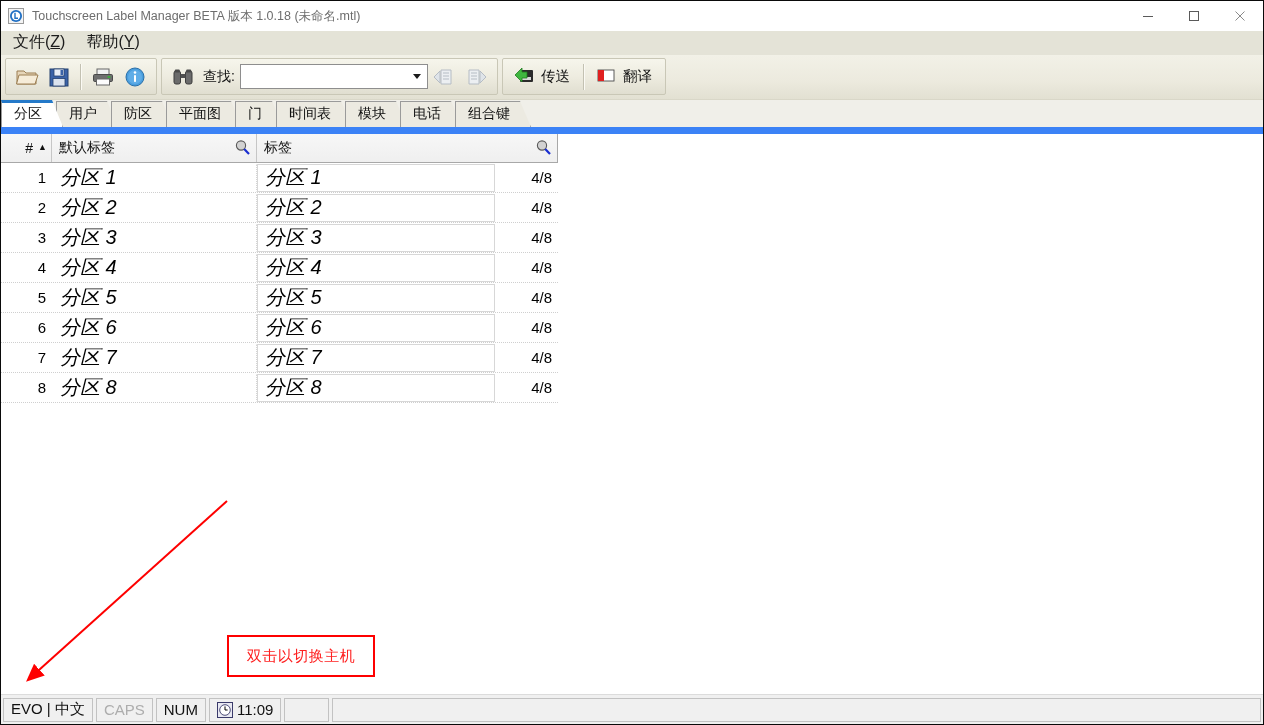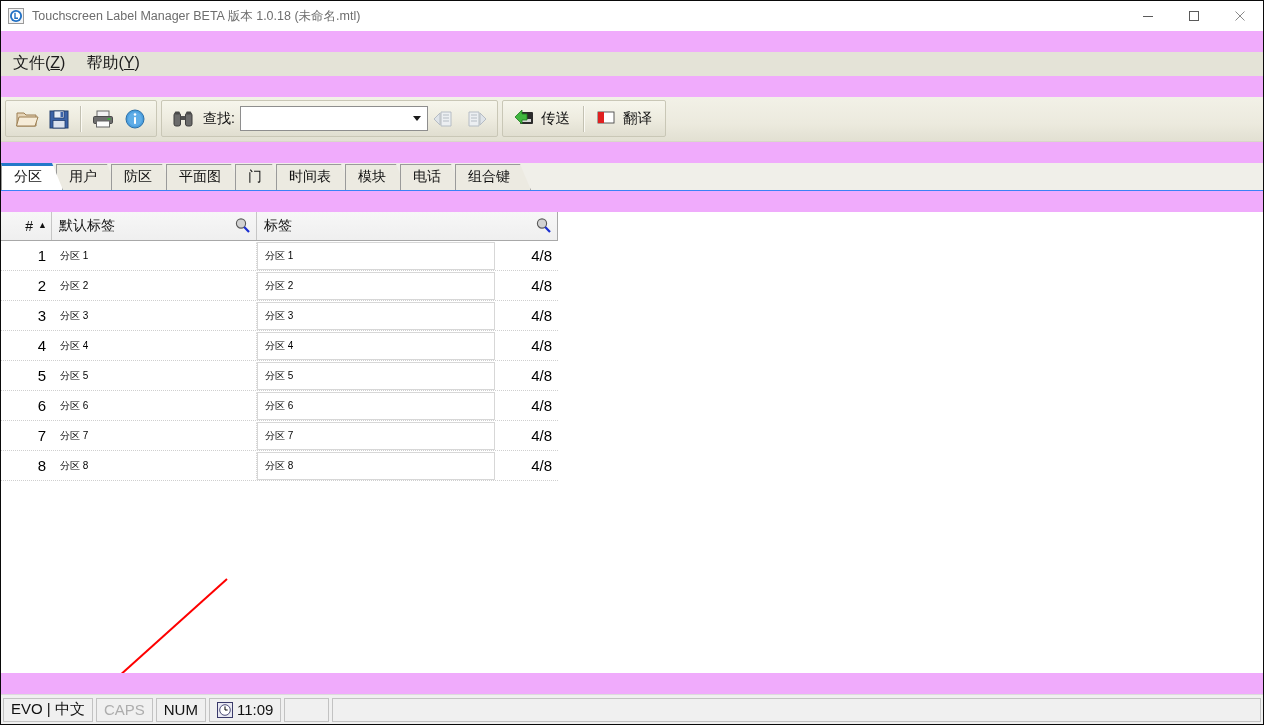--- a/index.html
+++ b/index.html
@@ -14,26 +14,25 @@
     font-family: "Liberation Sans", "DejaVu Sans", sans-serif;
     font-size: 13px;
     color: #000;
     position: relative;
     -webkit-font-smoothing: none;
   }
   #app {
     position: absolute;
     left: 0; top: 0;
     width: 1264px; height: 725px;
-    background: #f0abfc;
+    background: #404040;
     border: 1px solid #0a0a0a;
     box-sizing: border-box;
     display: flex;
     flex-direction: column;
-    gap: 21px;
   }
 
   
   .titlebar {
     height: 30px;
     background: #ffffff;
     display: flex;
     align-items: center;
     flex: none;
     position: relative;
@@ -172,21 +171,21 @@
   }
 
   
   .tabstrip {
     height: 27px;
     background: #f0efe9;
     display: flex;
     align-items: flex-end;
     flex: none;
     position: relative;
-    border-bottom: 1px solid #3b82f6;
+    border-bottom: 7px solid #3b82f6;
   }
   .tab {
     position: relative;
     height: 26px;
     display: flex;
     align-items: center;
     padding: 0 16px 0 12px;
     font-size: 14px;
     color: #111;
     background: #eceae1;
@@ -269,24 +268,25 @@
     padding-right: 6px;
     box-sizing: border-box;
     font-size: 15px;
     color: #000;
   }
   .gc-edit {
     height: 28px;
     box-sizing: border-box;
     display: flex;
     align-items: center;
-    font-size: 10px;
+    font-size: 20px;
     padding-left: 7px;
     color: #000;
     border: 1px solid transparent;
+    font-style: italic;
   }
   .gc-edit.c1 { width: 205px; border-right: 1px dotted #d5d5d5; }
   .gc-edit.c2 { width: 238px; border: 1px solid #d7d7d7; background: #fff; }
   .gc-ratio {
     width: 63px;
     box-sizing: border-box;
     text-align: right;
     padding-right: 6px;
     font-size: 15px;
     color: #000;

